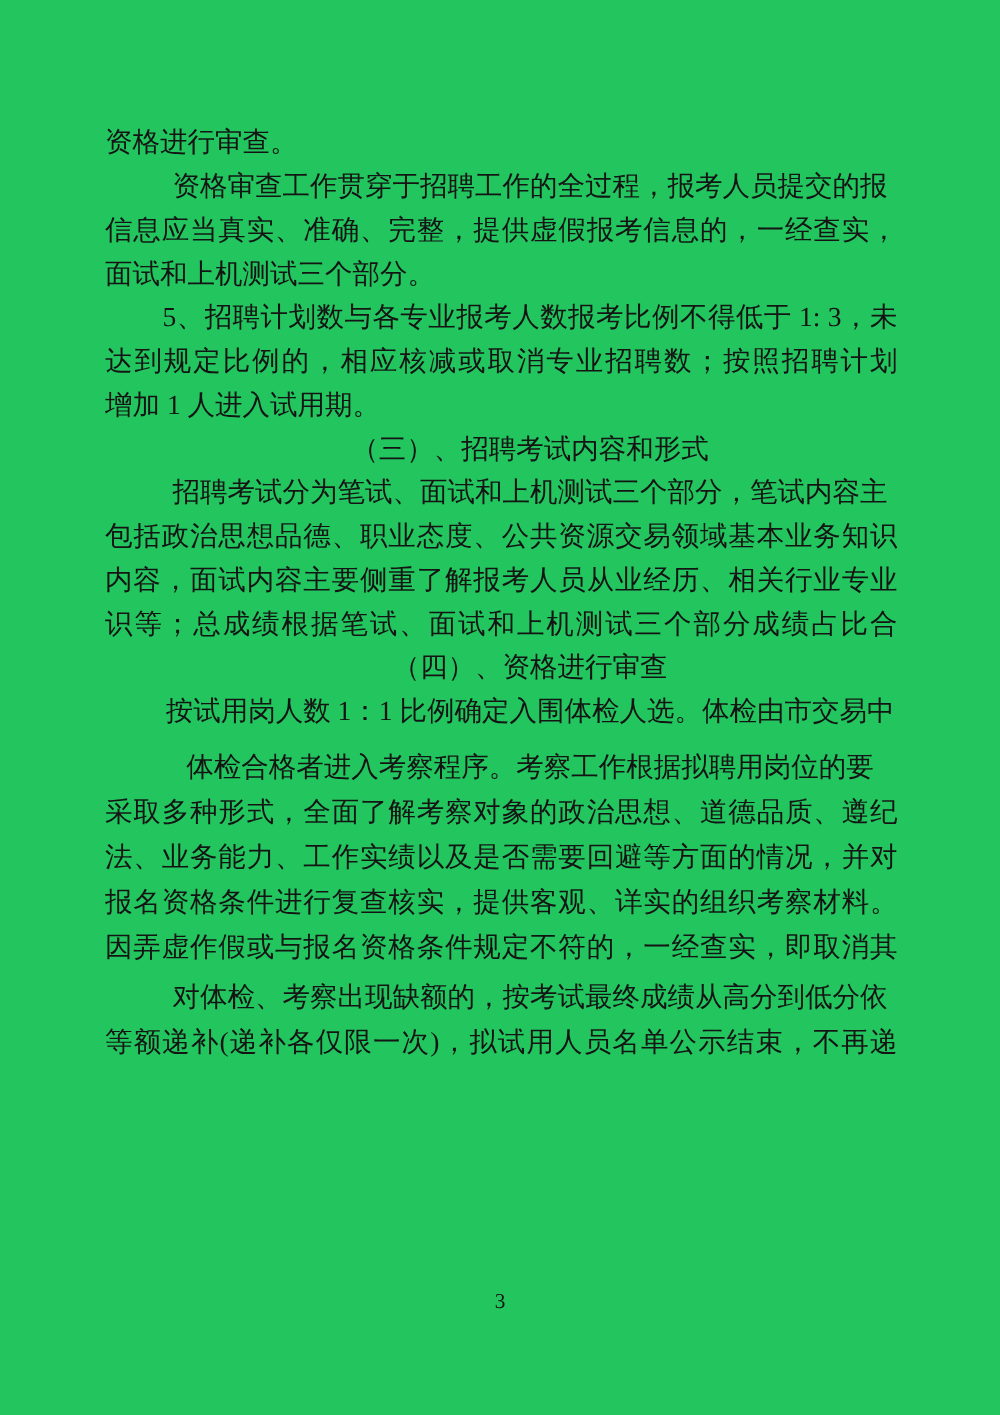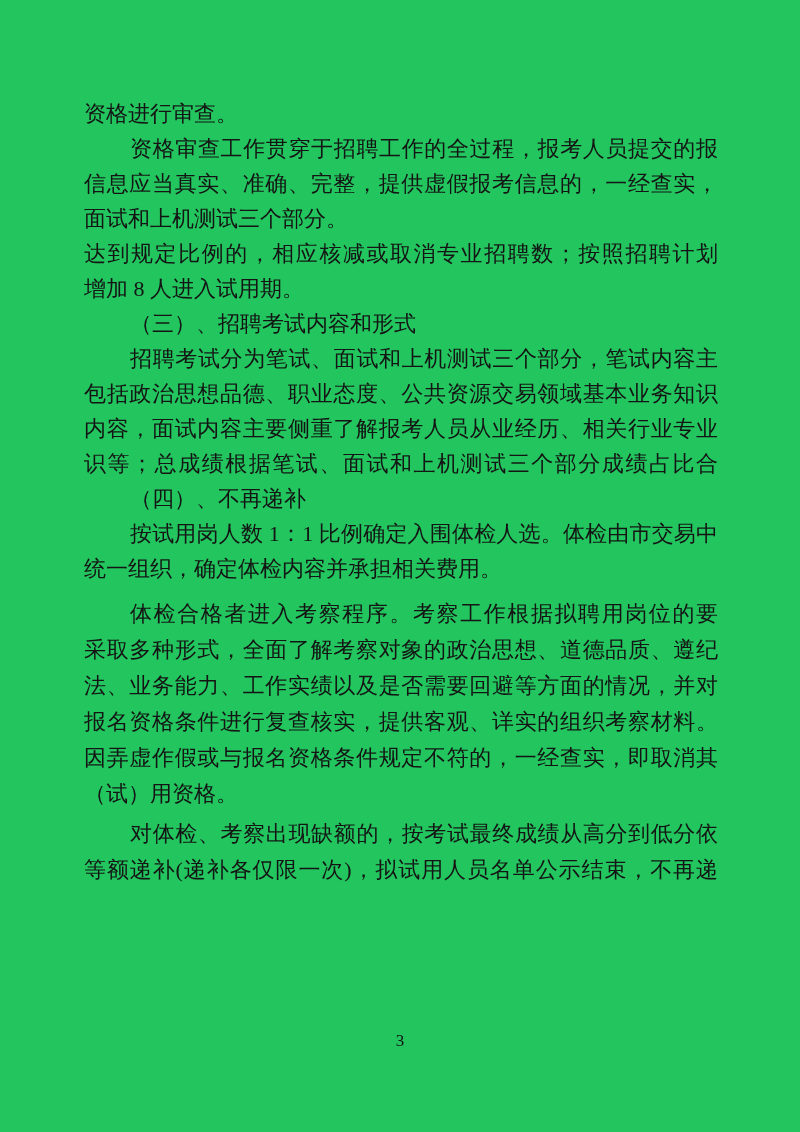--- a/index.html
+++ b/index.html
@@ -34,20 +34,21 @@
   .line.g2 {
     height: 36px;
     line-height: 36px;
   }
   .line.fill {
     text-align: justify;
     text-align-last: justify;
   }
   .line.indent {
     text-indent: 46px;
+    text-align: center;
   }
   .sp10 { margin-top: 10px; }
   .sp4  { margin-top: 4px; }
   .page-number {
     position: absolute;
     left: 0;
     top: 1031px;
     width: 800px;
     text-align: center;
     font-family: "Liberation Serif", "DejaVu Serif", serif;
@@ -57,33 +58,32 @@
 </style>
 </head>
 <body>
 
 <div class="page">
   <div class="text-block">
     <div class="line">资格进行审查。</div>
     <div class="line fill indent">资格审查工作贯穿于招聘工作的全过程，报考人员提交的报考</div>
     <div class="line fill">信息应当真实、准确、完整，提供虚假报考信息的，一经查实，即</div>
     <div class="line">面试和上机测试三个部分。</div>
+    <div class="line fill indent">5、招聘计划数与各专业报考人数报考比例不得低于 1: 3，未</div>
     <div class="line fill">达到规定比例的，相应核减或取消专业招聘数；按照招聘计划数，</div>
-    <div class="line">增加 8 人进入试用期。</div>
+    <div class="line">增加 1 人进入试用期。</div>
     <div class="line indent">（三）、招聘考试内容和形式</div>
     <div class="line fill indent">招聘考试分为笔试、面试和上机测试三个部分，笔试内容主要</div>
     <div class="line fill">包括政治思想品德、职业态度、公共资源交易领域基本业务知识等</div>
     <div class="line fill">内容，面试内容主要侧重了解报考人员从业经历、相关行业专业知</div>
     <div class="line fill">识等；总成绩根据笔试、面试和上机测试三个部分成绩占比合成，</div>
-    <div class="line indent">（四）、不再递补</div>
+    <div class="line indent">（四）、资格进行审查</div>
     <div class="line fill indent">按试用岗人数 1：1 比例确定入围体检人选。体检由市交易中心</div>
-    <div class="line">统一组织，确定体检内容并承担相关费用。</div>
     <div class="line g2 fill indent sp10">体检合格者进入考察程序。考察工作根据拟聘用岗位的要求，</div>
     <div class="line g2 fill">采取多种形式，全面了解考察对象的政治思想、道德品质、遵纪守</div>
     <div class="line g2 fill">法、业务能力、工作实绩以及是否需要回避等方面的情况，并对其</div>
     <div class="line g2 fill">报名资格条件进行复查核实，提供客观、详实的组织考察材料。凡</div>
     <div class="line g2 fill">因弄虚作假或与报名资格条件规定不符的，一经查实，即取消其聘</div>
-    <div class="line g2">（试）用资格。</div>
     <div class="line g2 fill indent sp4">对体检、考察出现缺额的，按考试最终成绩从高分到低分依次</div>
     <div class="line g2 fill">等额递补(递补各仅限一次)，拟试用人员名单公示结束，不再递补。</div>
   </div>
   <div class="page-number">3</div>
 </div>
 
 </body></html>

